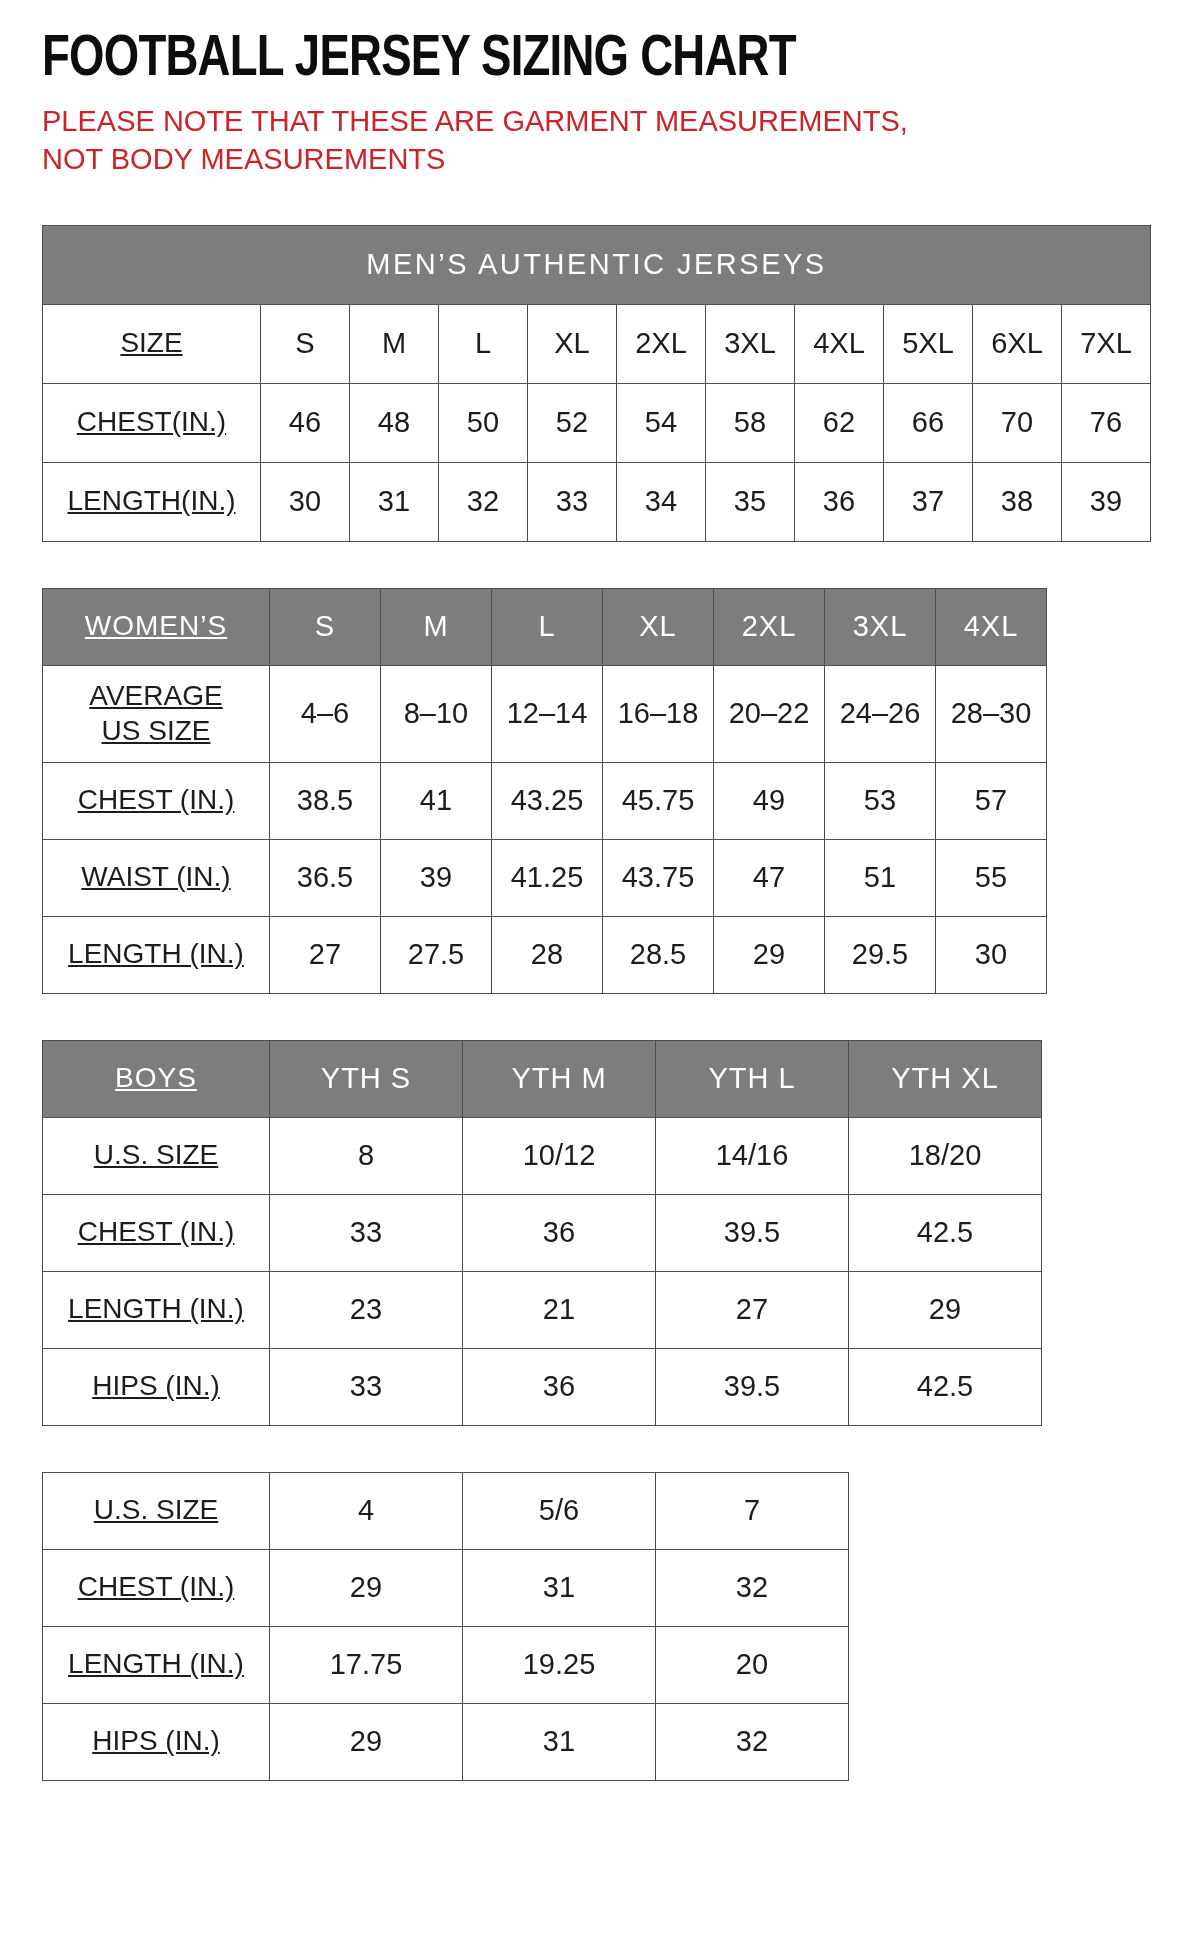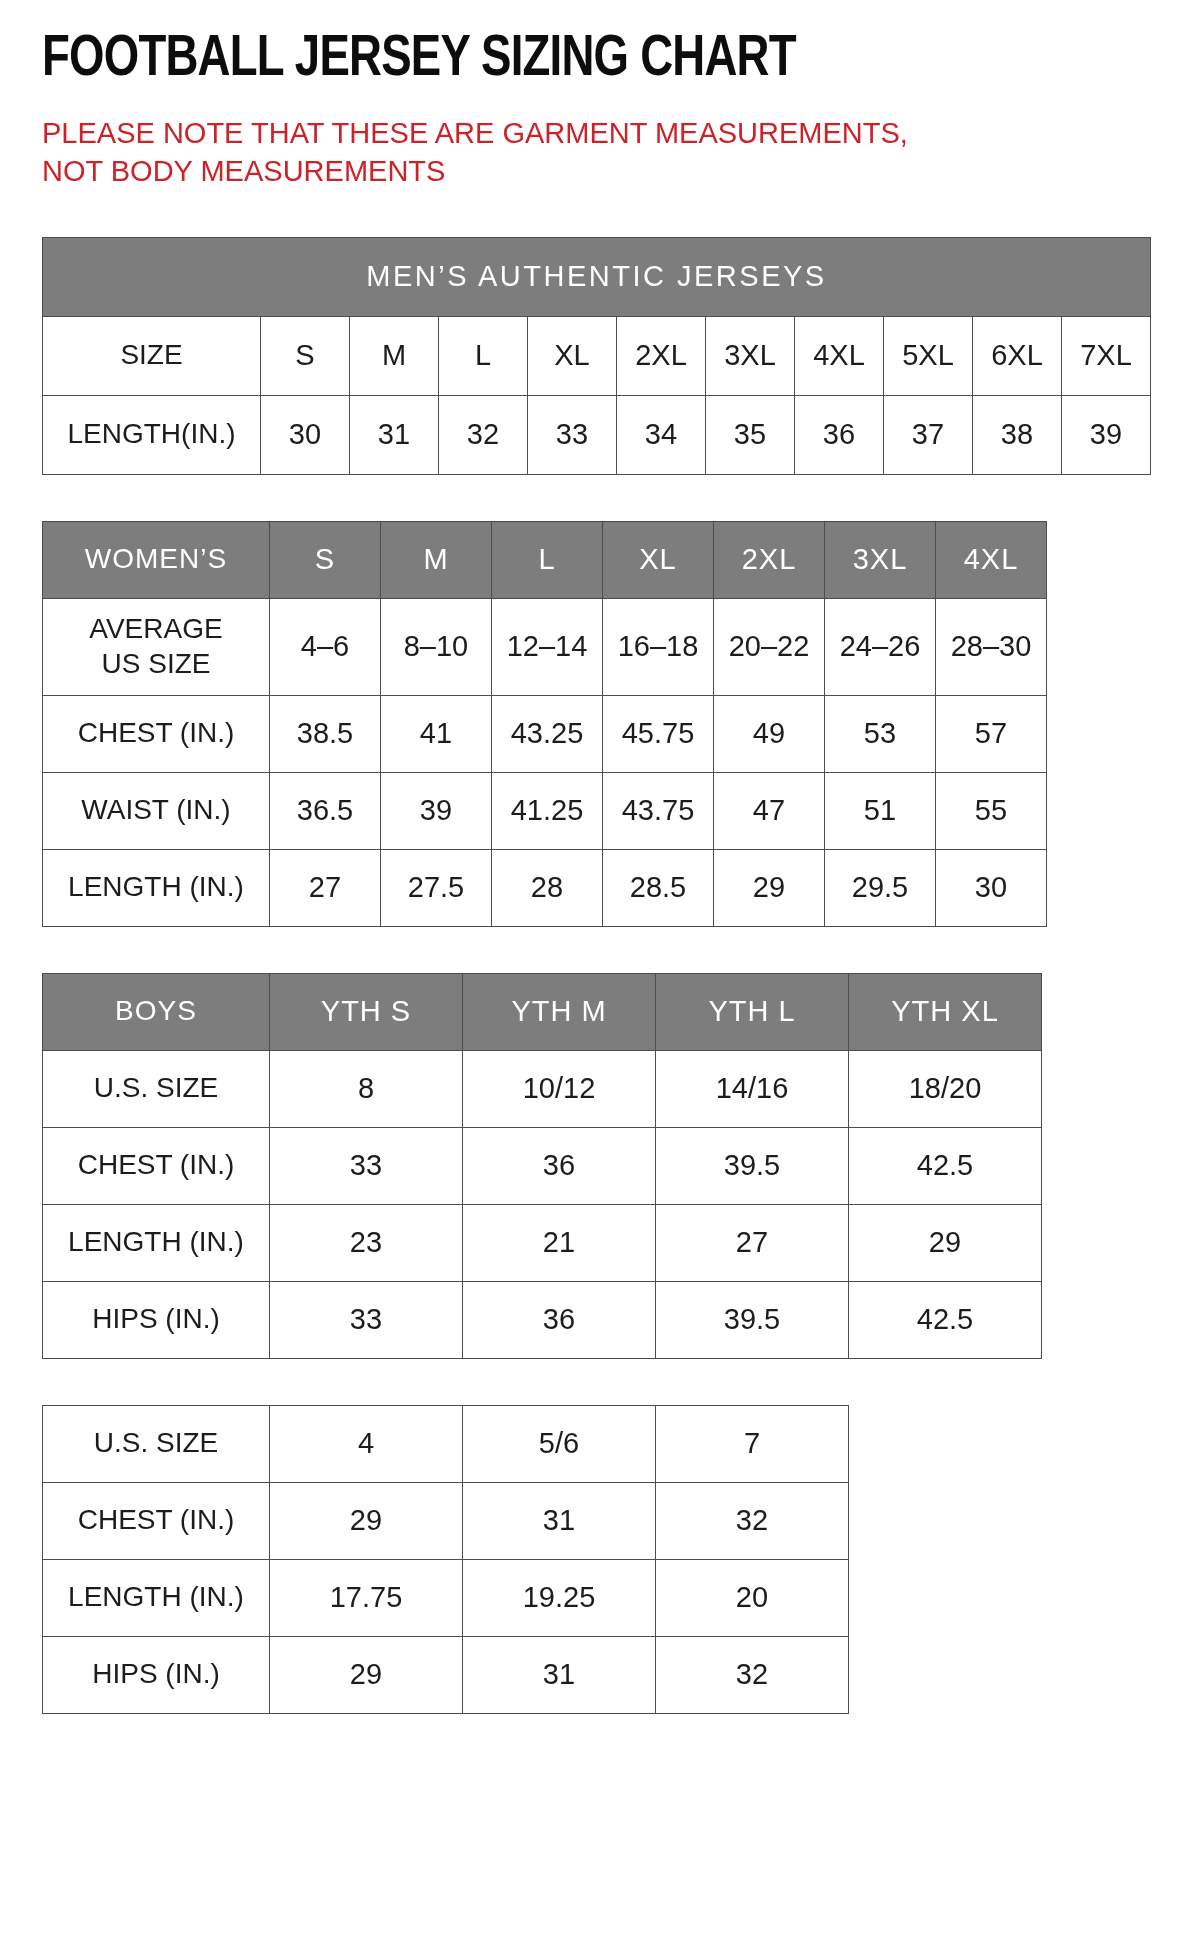--- a/index.html
+++ b/index.html
@@ -17,21 +17,21 @@
     font-size: 57px;
     font-weight: 700;
     color: #0d0d0d;
     letter-spacing: -1px;
     white-space: nowrap;
     transform: scaleX(0.8);
     transform-origin: left center;
     margin: 6px 0 0 0;
   }
   .note {
-    margin-top: 26px;
+    margin-top: 14px;
     max-width: 880px;
     font-size: 29px;
     line-height: 1.32;
     color: #cc2229;
   }
 
   table.tbl {
     border-collapse: collapse;
     table-layout: fixed;
     margin-top: 46px;
@@ -45,20 +45,21 @@
     height: 76px;
     background: #ffffff;
     color: #1c1c1c;
     padding: 0 4px;
     overflow: hidden;
   }
   table.tbl td.lbl {
     font-size: 28px;
     white-space: pre-line;
     line-height: 1.22;
+    text-decoration: underline;
   }
   table.tbl td.gray {
     background: #7d7d7d;
     color: #ffffff;
   }
   td.banner {
     font-size: 33px;
     letter-spacing: 2.5px;
     height: 82px;
   }
@@ -100,20 +101,33 @@
         <td>L</td>
         <td>XL</td>
         <td>2XL</td>
         <td>3XL</td>
         <td>4XL</td>
         <td>5XL</td>
         <td>6XL</td>
         <td>7XL</td>
       </tr>
       <tr>
+        <td class="lbl">CHEST(IN.)</td>
+        <td>46</td>
+        <td>48</td>
+        <td>50</td>
+        <td>52</td>
+        <td>54</td>
+        <td>58</td>
+        <td>62</td>
+        <td>66</td>
+        <td>70</td>
+        <td>76</td>
+      </tr>
+      <tr>
         <td class="lbl">LENGTH(IN.)</td>
         <td>30</td>
         <td>31</td>
         <td>32</td>
         <td>33</td>
         <td>34</td>
         <td>35</td>
         <td>36</td>
         <td>37</td>
         <td>38</td>

